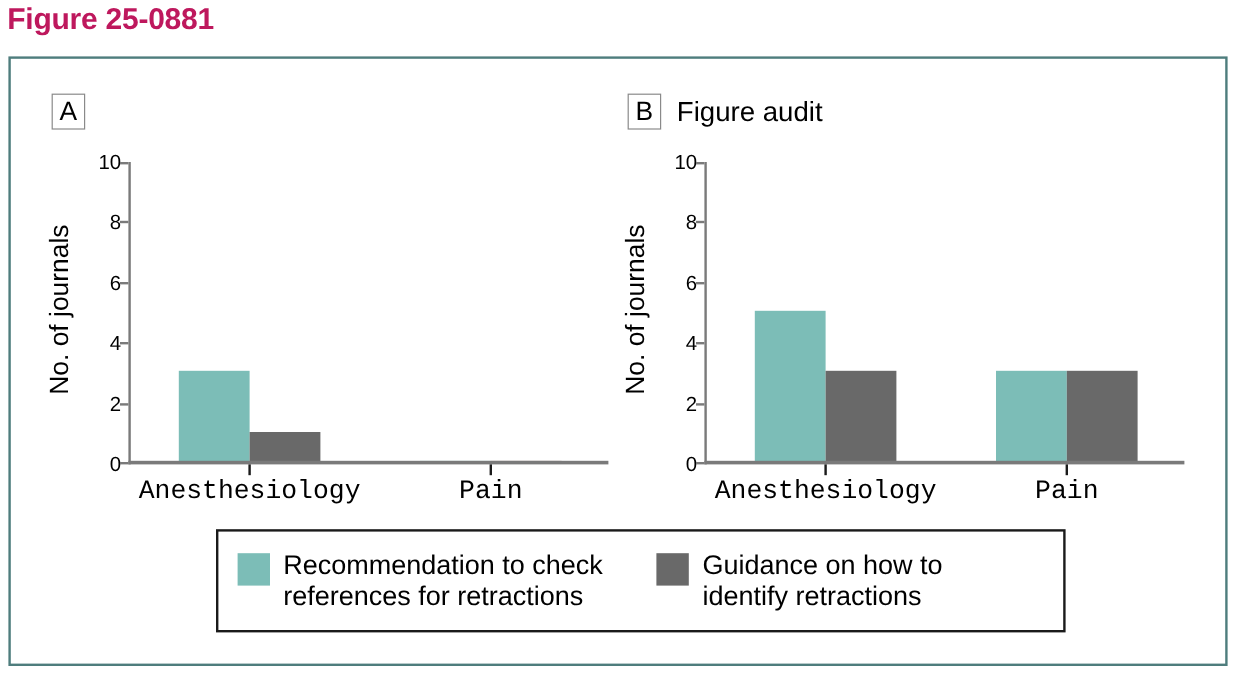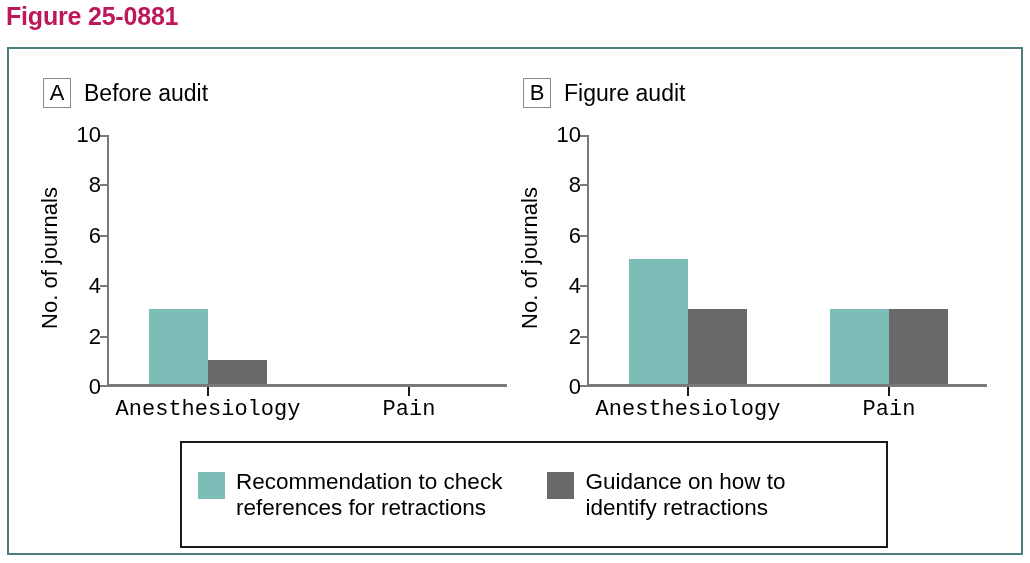--- a/index.html
+++ b/index.html
@@ -106,21 +106,21 @@
   .ytick-labels {
     position: absolute;
     left: 26px;
     top: 0;
     width: 40px;
     height: 252px;
   }
   .ytick-labels .yt {
     position: absolute;
     right: 0;
-    font-size: 22px;
+    font-size: 17px;
     color: #000;
     line-height: 1;
     transform: translateY(-50%);
     white-space: nowrap;
   }
 
   .axes {
     position: absolute;
     left: 72px;
     top: 0;
@@ -180,21 +180,21 @@
   }
   .bar-zero.bar-teal { background: #bcd9d6; }
   .bar-zero.bar-gray { background: #c2b0ab; }
 
   
   .legend {
     position: absolute;
     left: 171px;
     top: 392px;
     width: 708px;
-    height: 107px;
+    height: 86px;
     border: 2px solid #1a1a1a;
     box-sizing: border-box;
     background: #fff;
     display: flex;
     align-items: center;
     padding-left: 16px;
   }
   .legend-item {
     display: flex;
     align-items: flex-start;
@@ -219,21 +219,20 @@
 
 <div class="page">
 
   <div class="fig-title">Figure 25-0881</div>
 
   <div class="figure-frame">
 
     <div class="panel panel-a">
       <div class="panel-head">
         <div class="panel-letter">A</div>
-        <div class="panel-title">Before audit</div>
       </div>
 
       <div class="plot">
         <div class="ylabel">No. of journals</div>
 
         <div class="ytick-labels">
           <div class="yt" style="top:252px">0</div>
           <div class="yt" style="top:201.6px">2</div>
           <div class="yt" style="top:151.2px">4</div>
           <div class="yt" style="top:100.8px">6</div>

